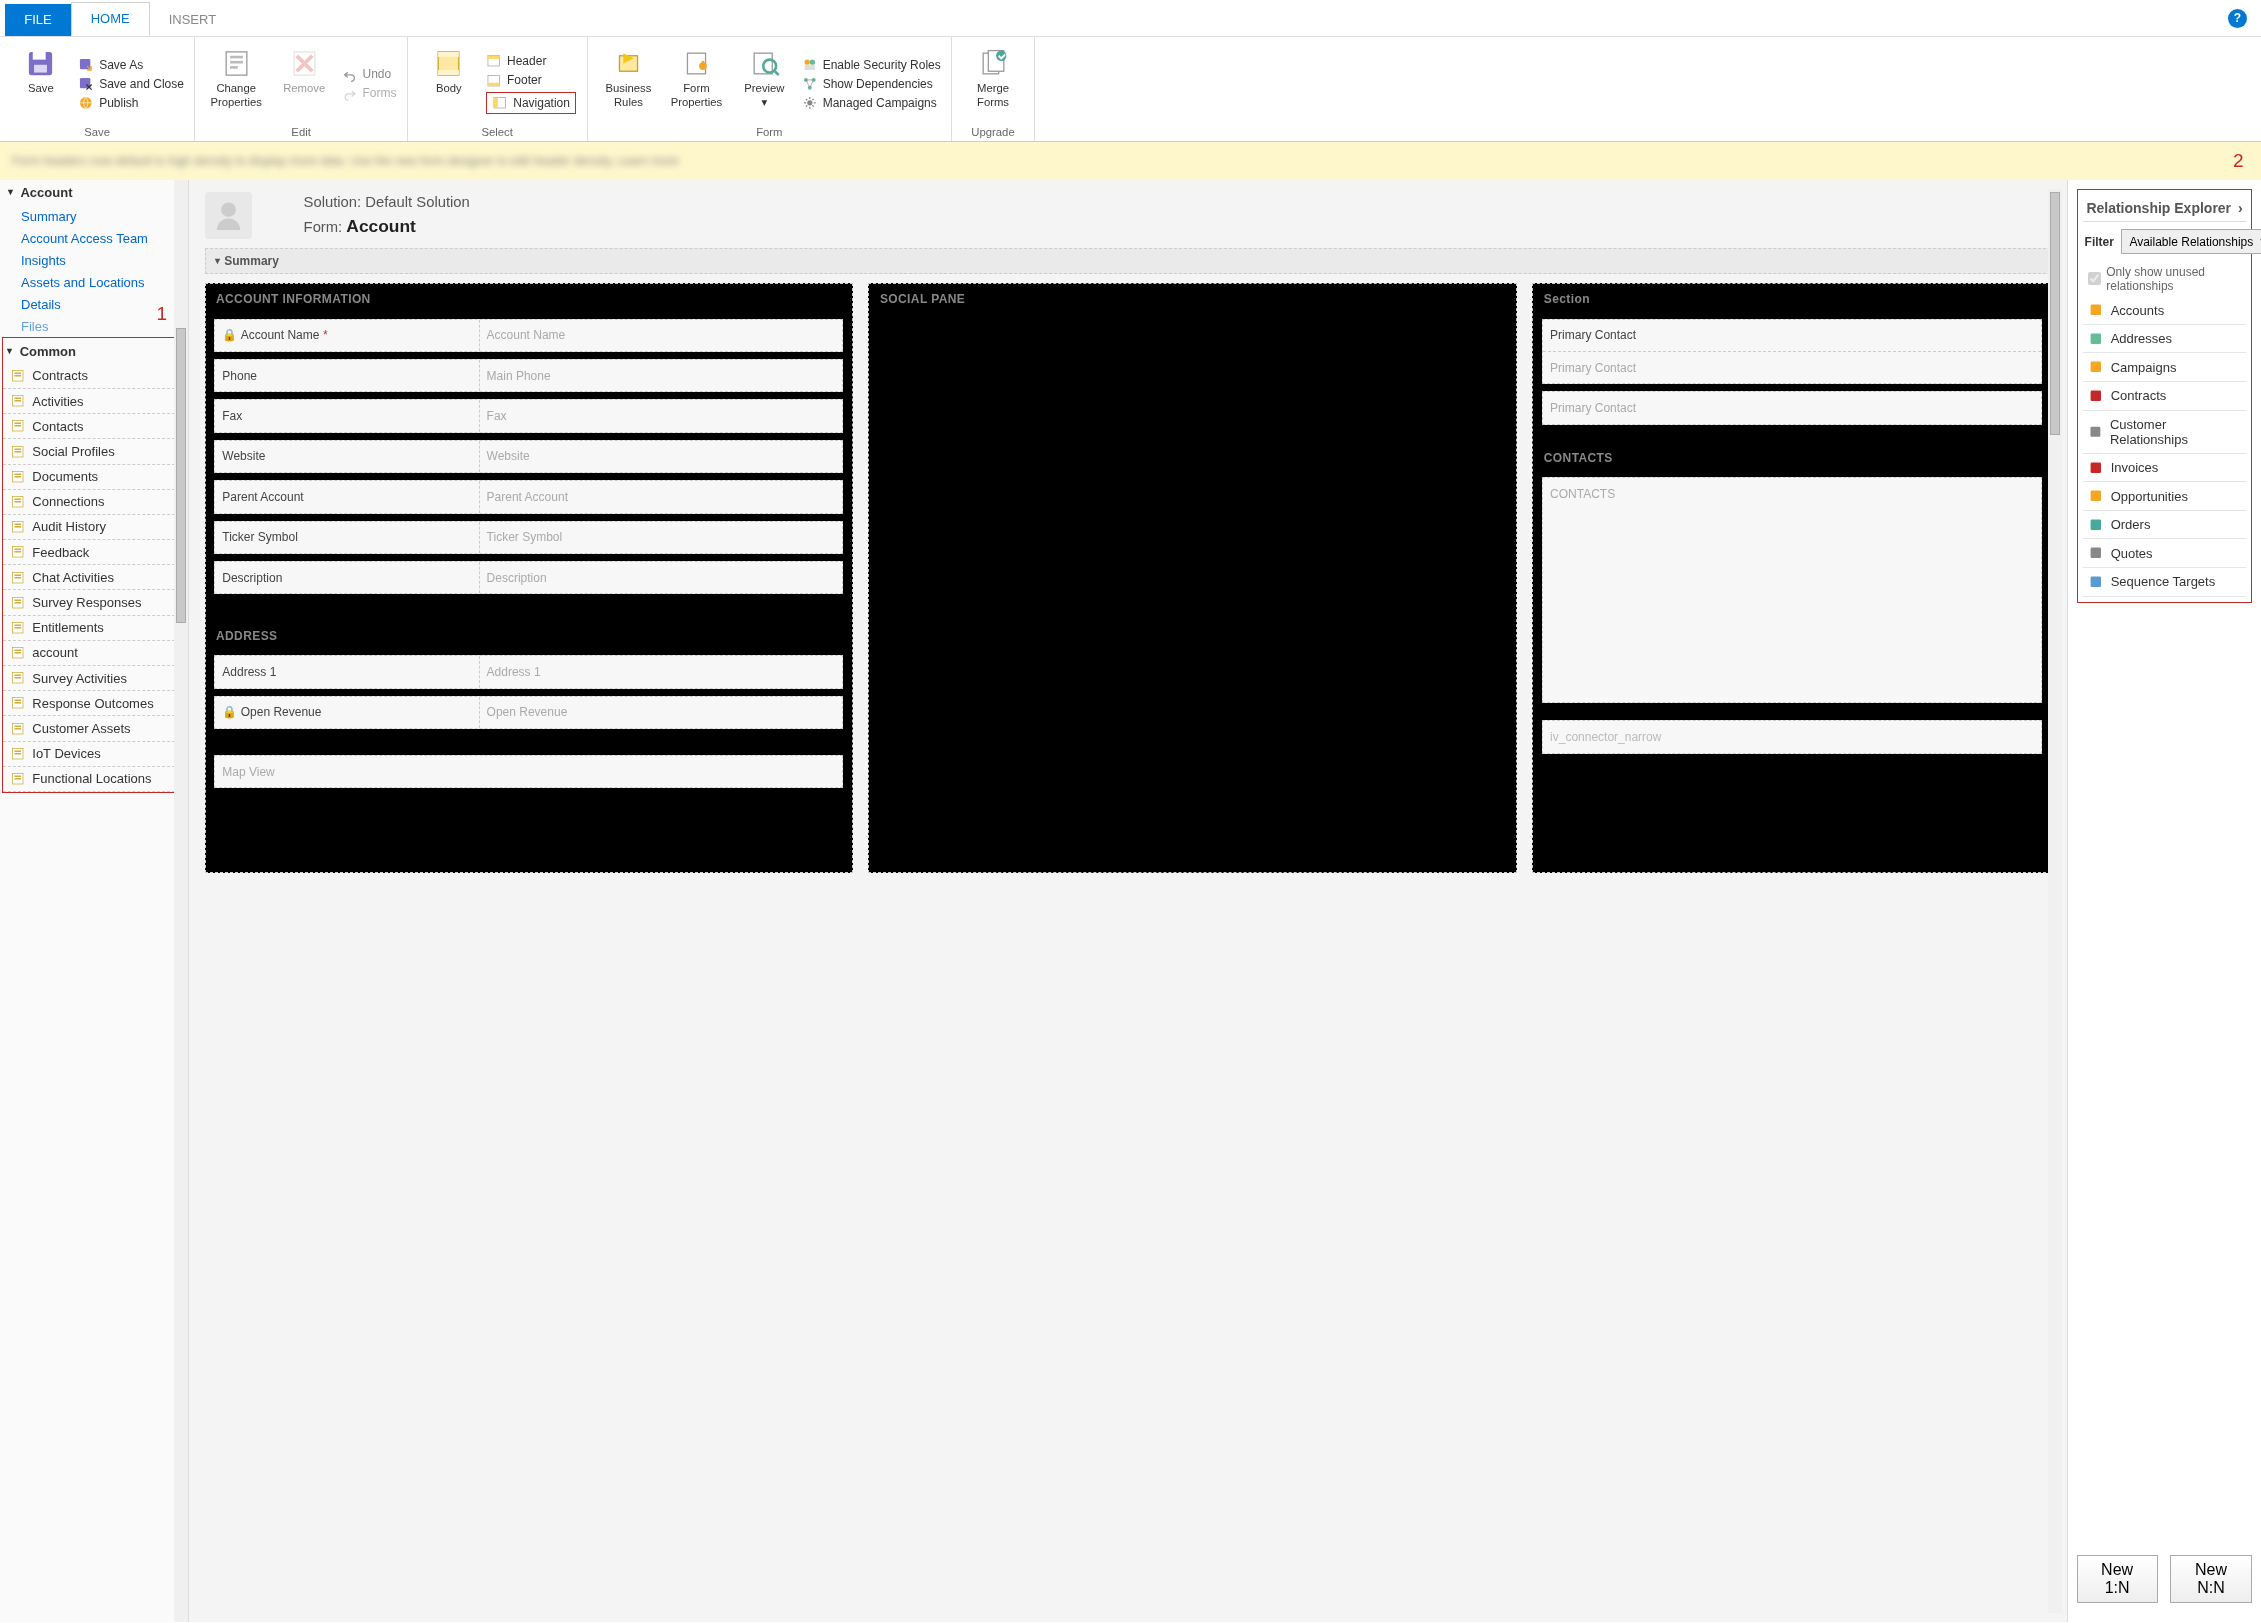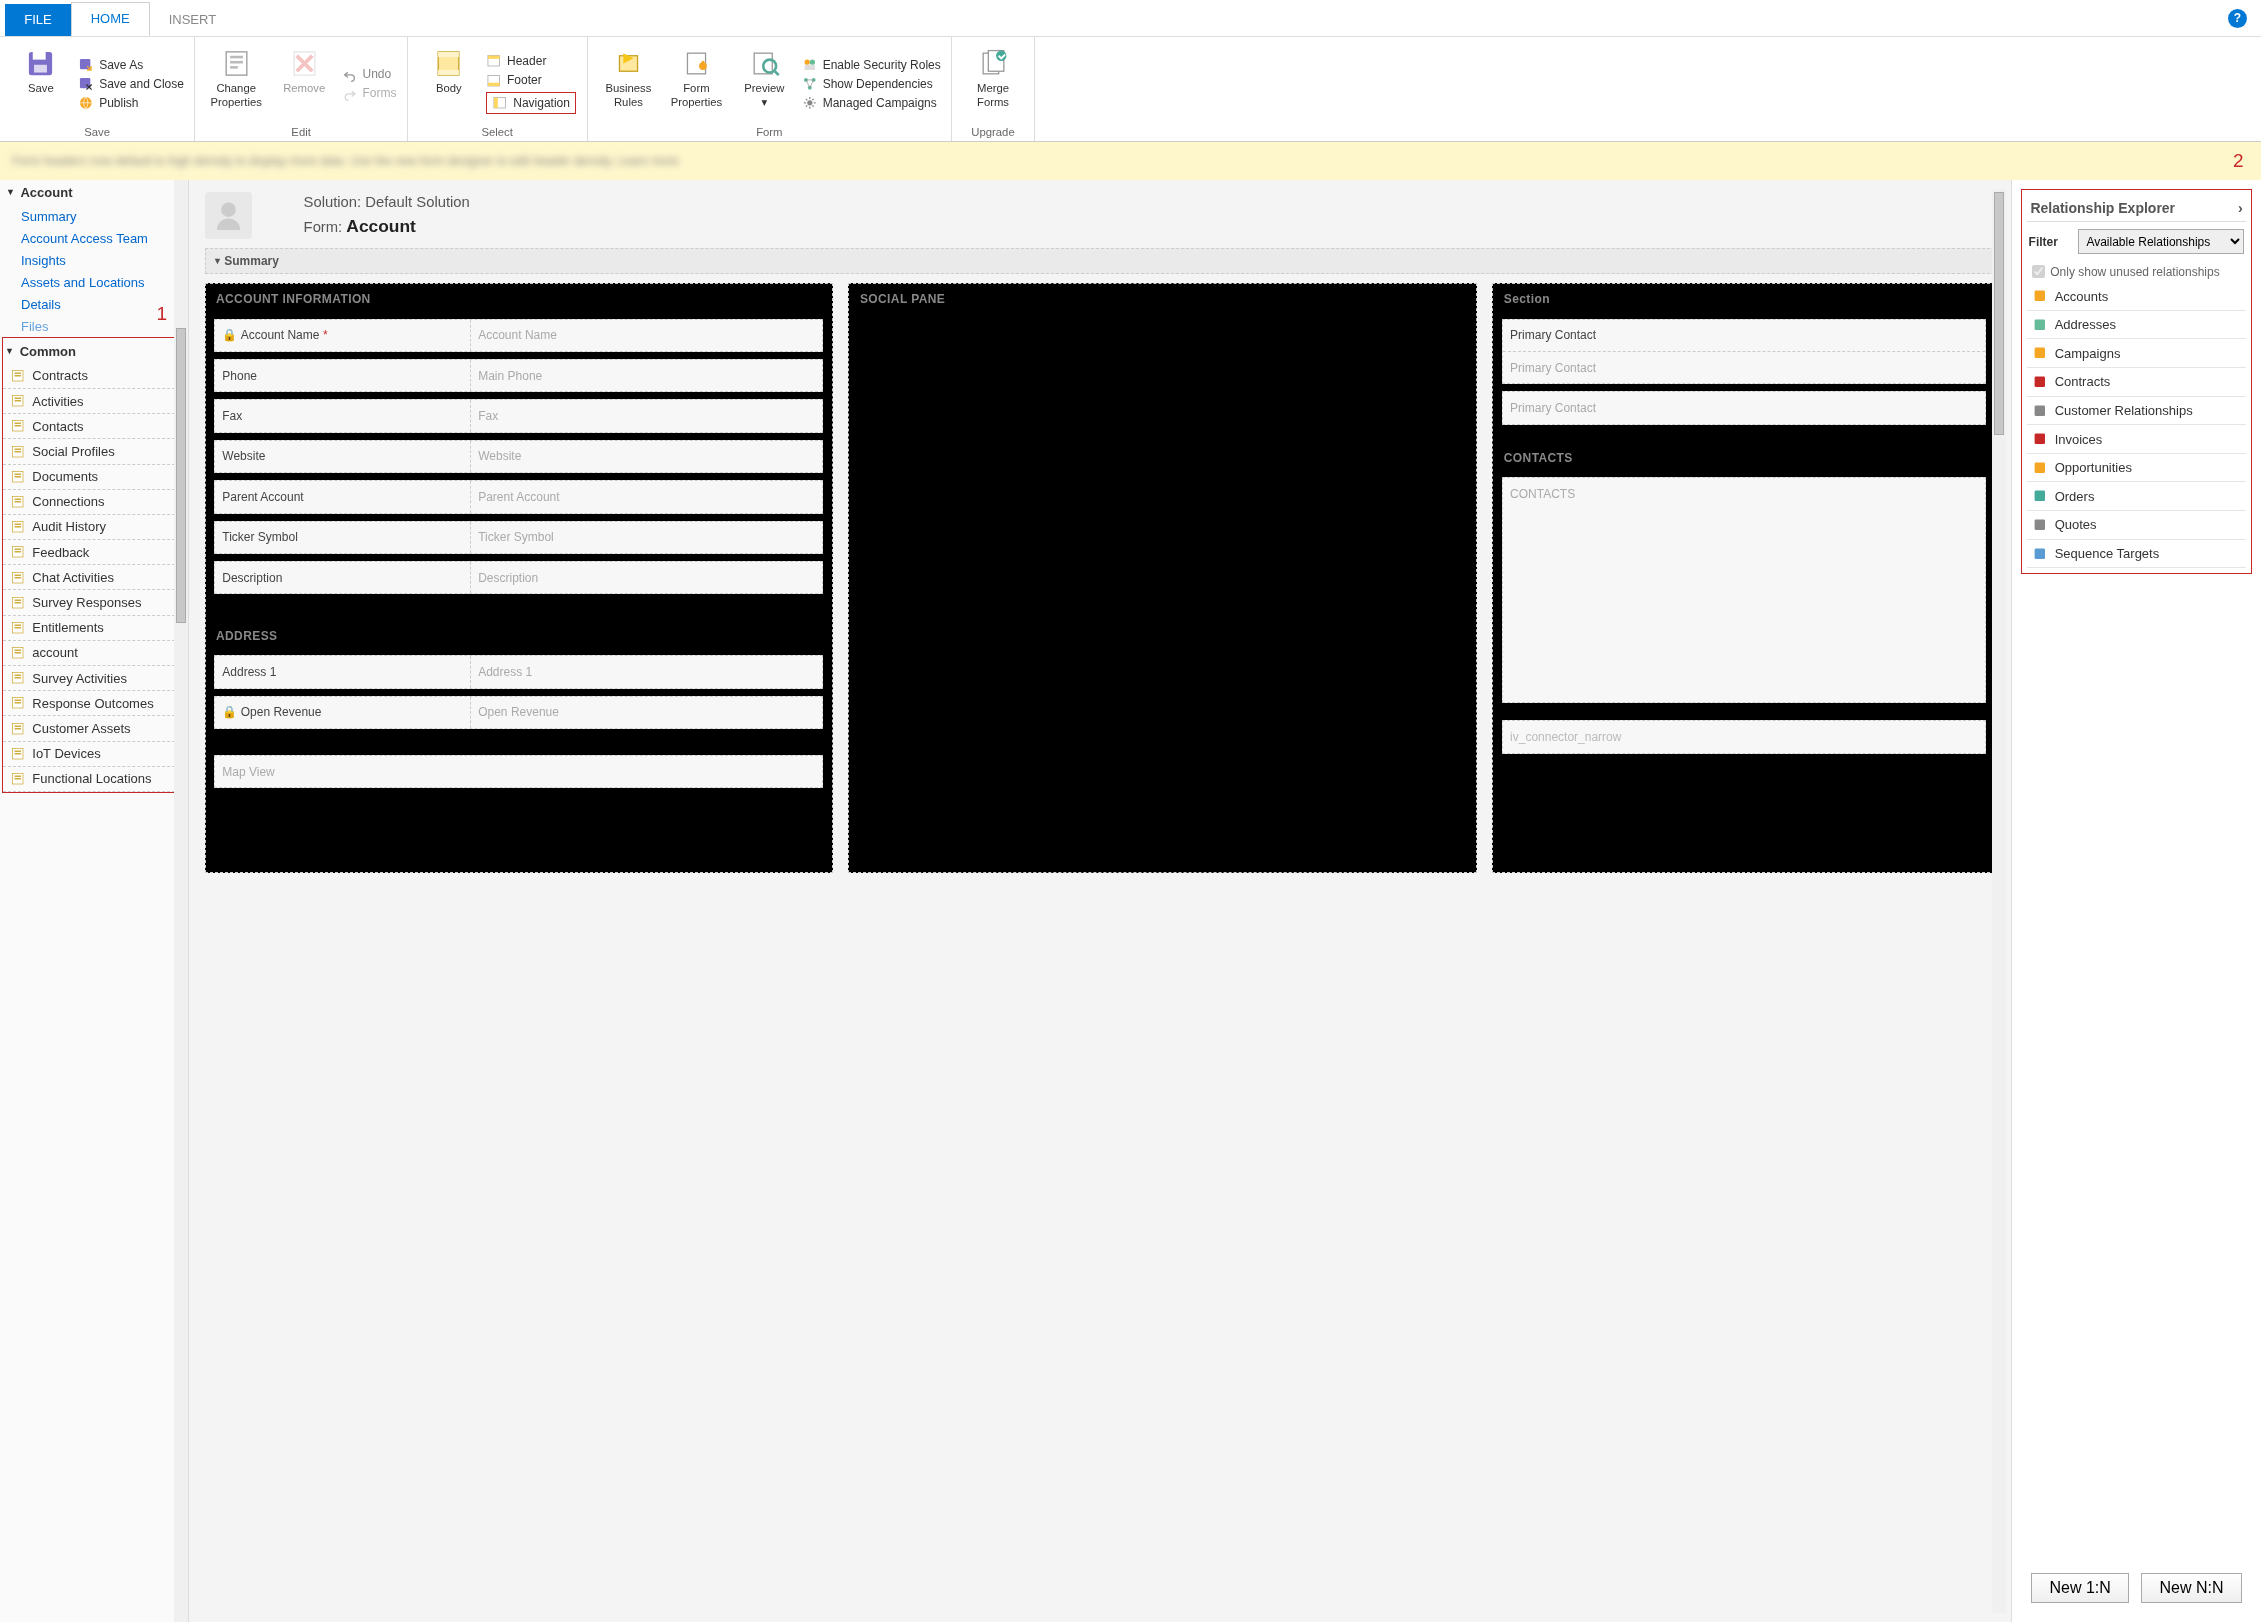--- a/index.html
+++ b/index.html
@@ -53,24 +53,24 @@
 .form-grid { display: flex; gap: 15.6px; margin-top: 8.7px; }
 .col { flex: 1; border: 1.7px dashed #ccc; background: #000000; min-height: 590px; }
 .sec-h { font-weight: bold; color: #888; padding: 8.7px 10.4px 5.2px; letter-spacing: 0.4px; font-size: 12px;}
 .field-row { display: flex; border: 0.9px dashed #ccc; margin: 7px 8.7px; background: #f7f7f7; }
 .field-row .lbl { width: 42%; padding: 8.7px 7px; font-size: 12px; color: #444; display:flex; align-items:center; gap:3.5px;}
 .field-row .inp { flex: 1; padding: 8.7px 7px; color: #aaa; border-left: 0.9px dashed #ccc; }
 .req { color: #c62828; }
 .lock { color: #c62828; }
 
 
-.right-pane { width: 250px; border-left: 0.9px solid #ddd; padding: 8.7px; display: flex; flex-direction: column; }
+.right-pane { width: 194px; border-left: 0.9px solid #ddd; padding: 8.7px; display: flex; flex-direction: column; }
 .rel-box { border: 1.3px solid #c62828; padding: 5.2px; flex: 0 0 auto; }
 .rel-hdr { font-weight: bold; color: #555; display: flex; justify-content: space-between; align-items: center; padding: 5.2px 3.5px; border-bottom: 0.9px solid #ddd; font-size: 14px;}
-.filter-row { display: flex; align-items: center; gap: 20px; margin: 7px 1.7px; }
+.filter-row { display: flex; align-items: center; gap: 7px; margin: 7px 1.7px; }
 .filter-row select { flex: 1; padding: 3.5px; border: 0.9px solid #aaa; font-size: 12px;}
 .chk-row { padding: 3.5px 5.2px; display: flex; align-items: center; gap: 5.2px; color: #666; }
 .rel-list .ri { padding: 6px 5.2px; border-bottom: 0.9px solid #e5e5e5; display: flex; align-items: center; gap: 7px; cursor: pointer; font-size: 13px;}
 .rel-list .ri svg { width: 15.6px; height: 15.6px; }
 .btn-row { display: flex; gap: 12px; justify-content: center; padding: 10.4px 0; margin-top: auto;}
 .btn { padding: 5.2px 17.4px; border: 0.9px solid #aaa; background: linear-gradient(#fff,#eee); cursor: pointer; font-size: 16px;}
 
 .tri::before { content: "▸"; display:inline-block; transform: rotate(90deg); margin-right:3.5px; font-size:9.5px;}
 </style>
 </head>

